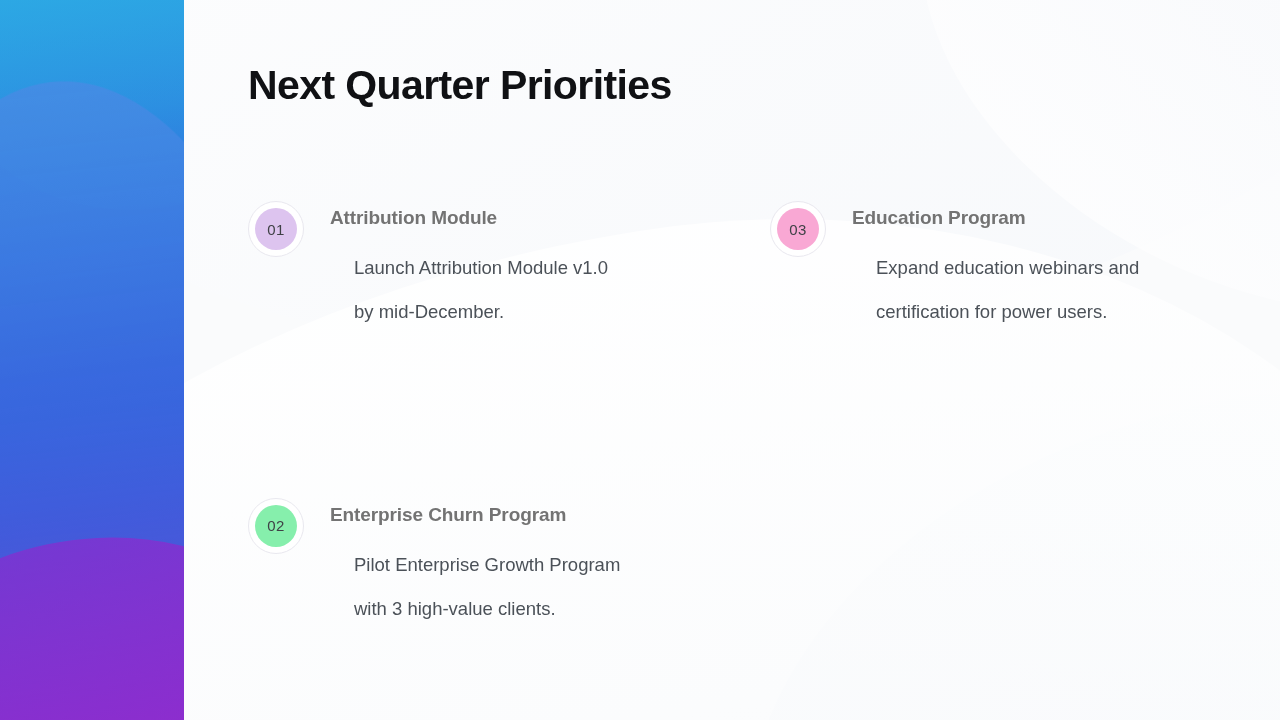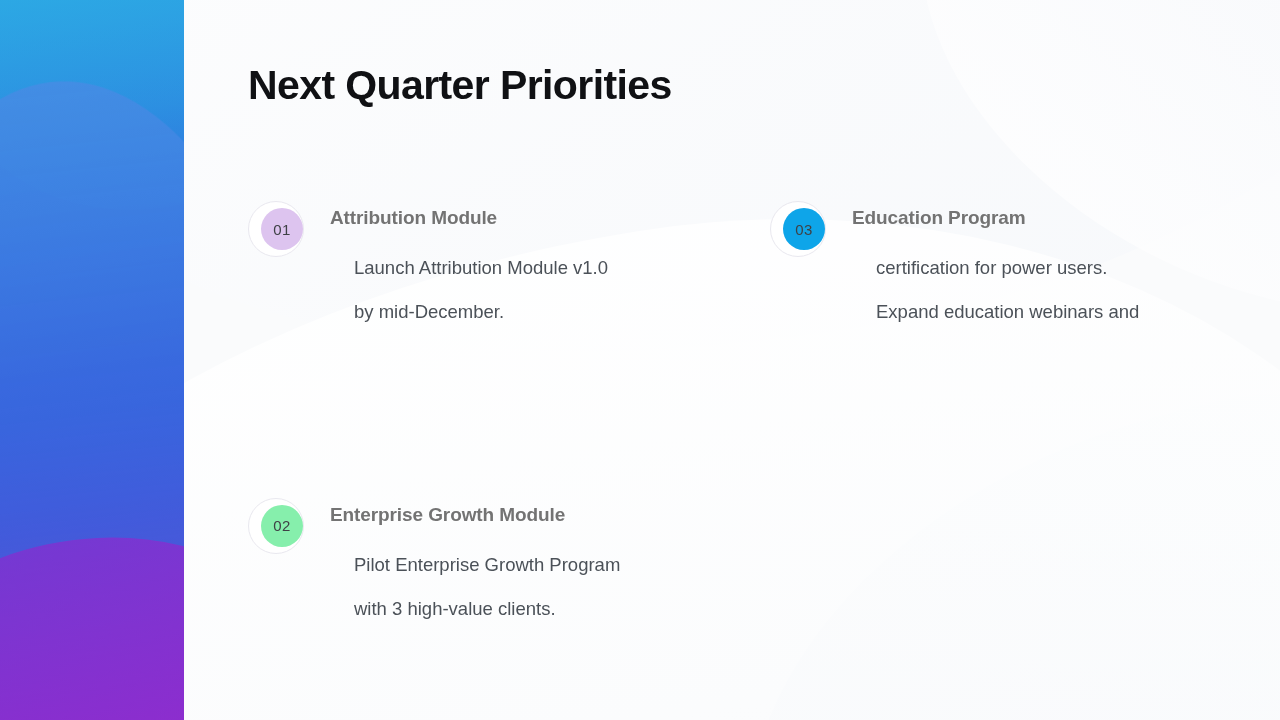--- a/index.html
+++ b/index.html
@@ -132,21 +132,21 @@
   }
 
   .item { position:relative; display:flex; align-items:flex-start; }
 
   .badge {
     flex:0 0 auto;
     width:56px; height:56px;
     border-radius:50%;
     border:1.5px solid #e9e8ef;
     background:#ffffff;
-    display:flex; align-items:center; justify-content:flex-end;
+    display:flex; align-items:center; justify-content:center;
     margin-top:-7px;
   }
   .badge-disc {
     width:42px; height:42px;
     border-radius:50%;
     display:flex; align-items:center; justify-content:center;
     font-size:15px;
     font-weight:400;
     color:#3f4146;
     letter-spacing:.3px;
@@ -202,37 +202,37 @@
         <div class="item-title">Attribution Module</div>
         <div class="item-desc">
           <span>Launch Attribution Module v1.0</span>
           <span>by mid-December.</span>
         </div>
       </div>
     </div>
 
     <div class="item">
       <div class="badge">
-        <div class="badge-disc" style="background: #0ea5e9;">03</div>
+        <div class="badge-disc" style="background: #f9a8d4;">03</div>
       </div>
       <div class="item-body">
         <div class="item-title">Education Program</div>
         <div class="item-desc">
+          <span>Expand education webinars and</span>
           <span>certification for power users.</span>
-          <span>Expand education webinars and</span>
         </div>
       </div>
     </div>
 
     <div class="item">
       <div class="badge">
         <div class="badge-disc" style="background: #86efac;">02</div>
       </div>
       <div class="item-body">
-        <div class="item-title">Enterprise Growth Module</div>
+        <div class="item-title">Enterprise Churn Program</div>
         <div class="item-desc">
           <span>Pilot Enterprise Growth Program</span>
           <span>with 3 high-value clients.</span>
         </div>
       </div>
     </div>
 
 
   </div>
 </div>

